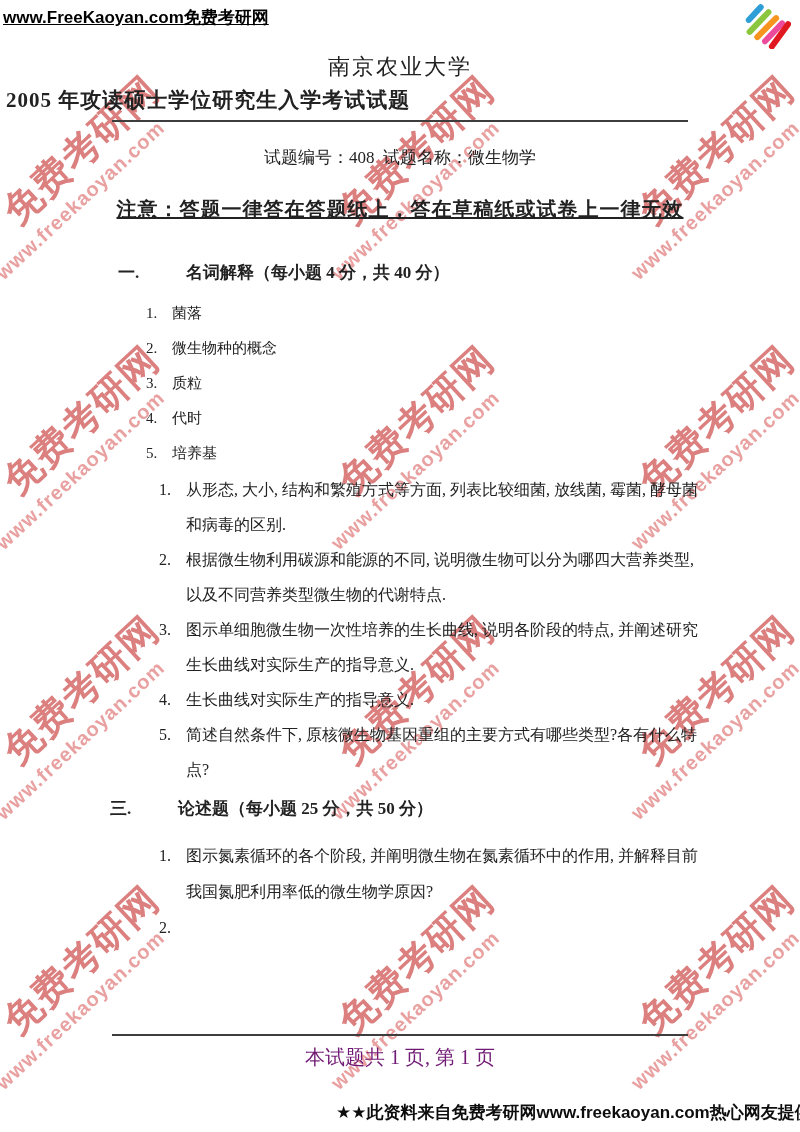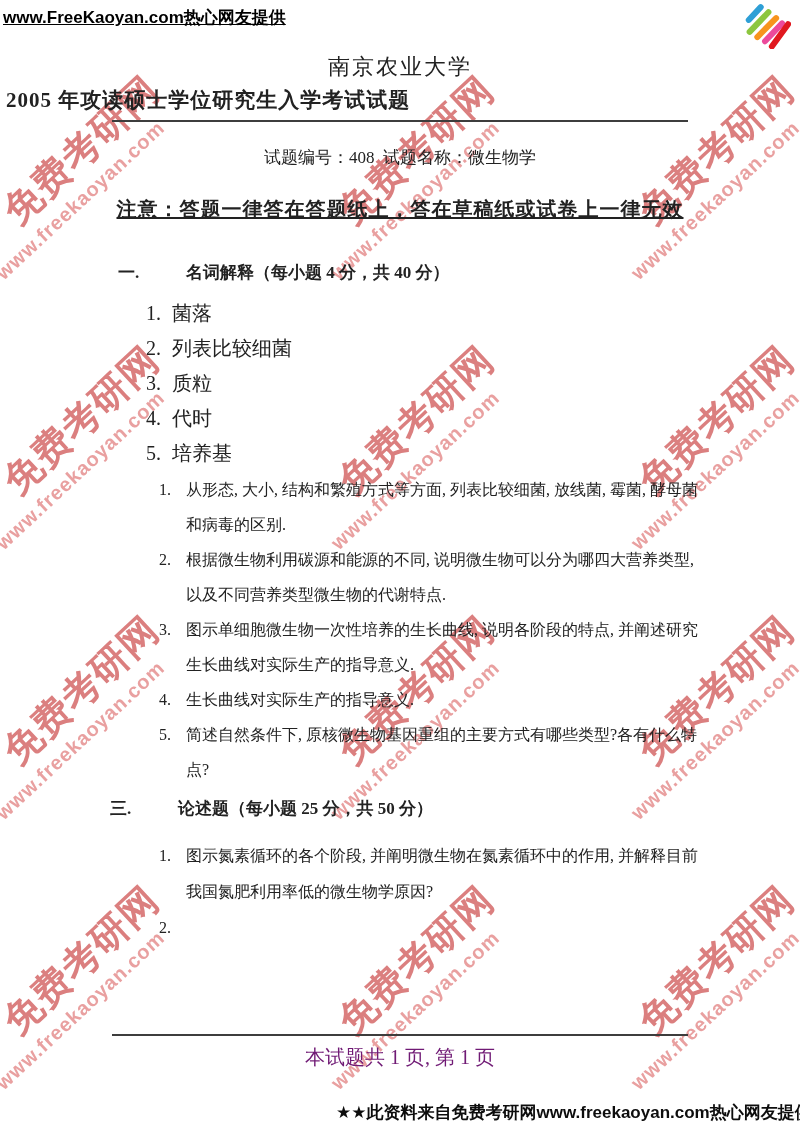--- a/index.html
+++ b/index.html
@@ -36,21 +36,21 @@
   .rule-bottom{top:1034px;}
   .paper-info{position:absolute;top:146px;left:0;width:100%;text-align:center;
     font-size:17px;white-space:pre;}
   .notice{position:absolute;top:196px;left:0;width:100%;text-align:center;
     font-size:20px;font-weight:700;text-decoration:underline;letter-spacing:1px;}
   .sec{position:absolute;left:0;width:100%;}
   .sec1{top:260px;margin-left:8px;} .sec2{top:456px;} .sec3{top:796px;}
   .sec-head{padding-left:110px;font-weight:700;font-size:17px;line-height:26px;}
   .sec-marker{display:inline-block;min-width:68px;}
   .terms{position:relative;margin-top:10px;height:180px;}
-  .terms-col{position:absolute;top:0;font-size:20px;}
+  .terms-col{position:absolute;top:0;font-size:15px;}
   .terms-left{left:138px;} .terms-right{left:438px;}
   .term-row{height:35px;line-height:35px;}
   .t-num{display:inline-block;min-width:26px;}
   .t-label.wide{margin-left:32px;}
   .questions{margin-top:16px;padding-left:159px;font-size:16px;}
   .q-row{display:flex;align-items:flex-start;}
   .q-num{flex:none;width:27px;line-height:35px;}
   .q-text{white-space:pre-line;line-height:35px;max-width:530px;}
   .sec3 .q-num,.sec3 .q-text{line-height:36px;}
   .page-count{position:absolute;top:1044px;left:0;width:100%;text-align:center;
@@ -112,21 +112,21 @@
         <div class="wm-small" style="color: rgb(233, 160, 160);">www.freekaoyan.com</div>
       </div>
       <div class="wm-tile" style="left: 725px; top: 970px;">
         <div class="wm-big" style="color: rgb(219, 127, 127);">免费考研网</div>
         <div class="wm-small" style="color: rgb(233, 160, 160);">www.freekaoyan.com</div>
       </div>
     </div>
 
   <div class="content">
 
-    <a class="brand">www.FreeKaoyan.com热心网友提供</a>
+    <a class="brand">www.FreeKaoyan.com免费考研网</a>
 
     <svg class="logo" viewBox="0 0 60 55">
       <line x1="11" y1="21" x2="25" y2="6" stroke-width="7" stroke-linecap="round" stroke="#2e9fd6"></line>
       <line x1="12" y1="35" x2="34" y2="12" stroke-width="7" stroke-linecap="round" stroke="#8cc63f"></line>
       <line x1="21" y1="41" x2="43" y2="19" stroke-width="7" stroke-linecap="round" stroke="#f7941d"></line>
       <line x1="30" y1="46" x2="50" y2="25" stroke-width="7" stroke-linecap="round" stroke="#ec4a9b"></line>
       <line x1="38" y1="52" x2="57" y2="26" stroke-width="7" stroke-linecap="round" stroke="#e0181f"></line>
     </svg>
 
     <h1 class="uni-title">南京农业大学</h1>
@@ -138,21 +138,21 @@
 
     <div class="notice">注意：答题一律答在答题纸上，答在草稿纸或试卷上一律无效</div>
 
     <section class="sec sec1">
       <div class="sec-head">
         <span class="sec-marker">一.</span><span class="sec-title">名词解释（每小题 4 分，共 40 分）</span>
       </div>
       <div class="terms">
         <div class="terms-col terms-left" id="terms-left">
             <div class="term-row"><span class="t-num">1.</span><span class="t-label">菌落</span></div>
-            <div class="term-row"><span class="t-num">2.</span><span class="t-label">列表比较细菌</span></div>
+            <div class="term-row"><span class="t-num">2.</span><span class="t-label">微生物种的概念</span></div>
             <div class="term-row"><span class="t-num">3.</span><span class="t-label">质粒</span></div>
             <div class="term-row"><span class="t-num">4.</span><span class="t-label">代时</span></div>
             <div class="term-row"><span class="t-num">5.</span><span class="t-label">培养基</span></div>
           </div>
       </div>
     </section>
 
     <section class="sec sec2">
       <div class="questions" id="questions-1">
           <div class="q-row">

